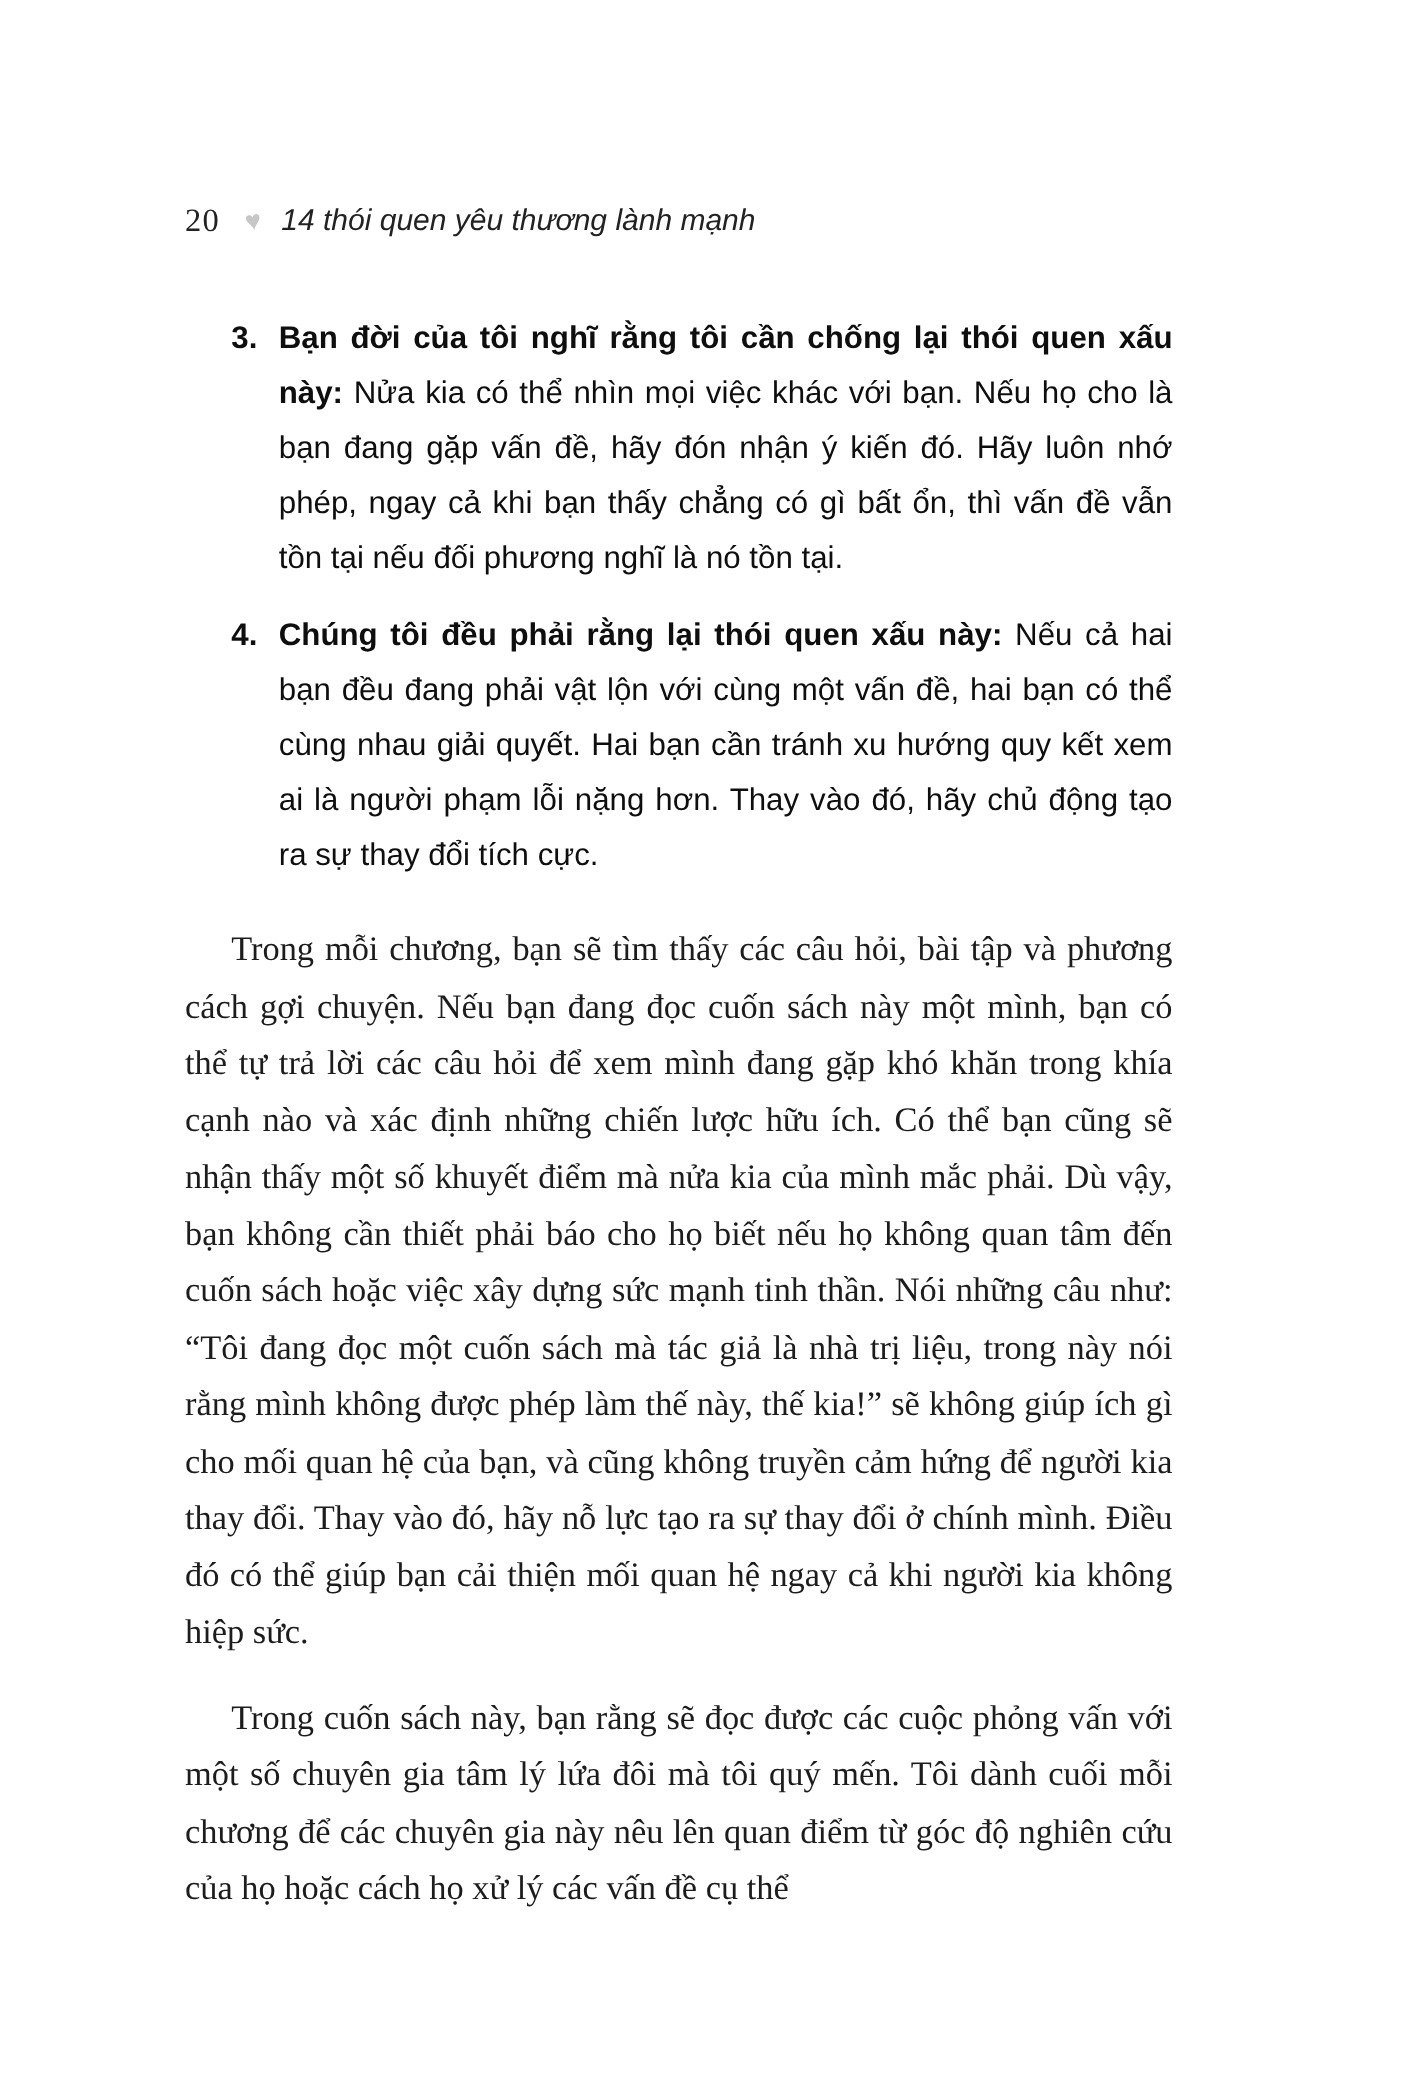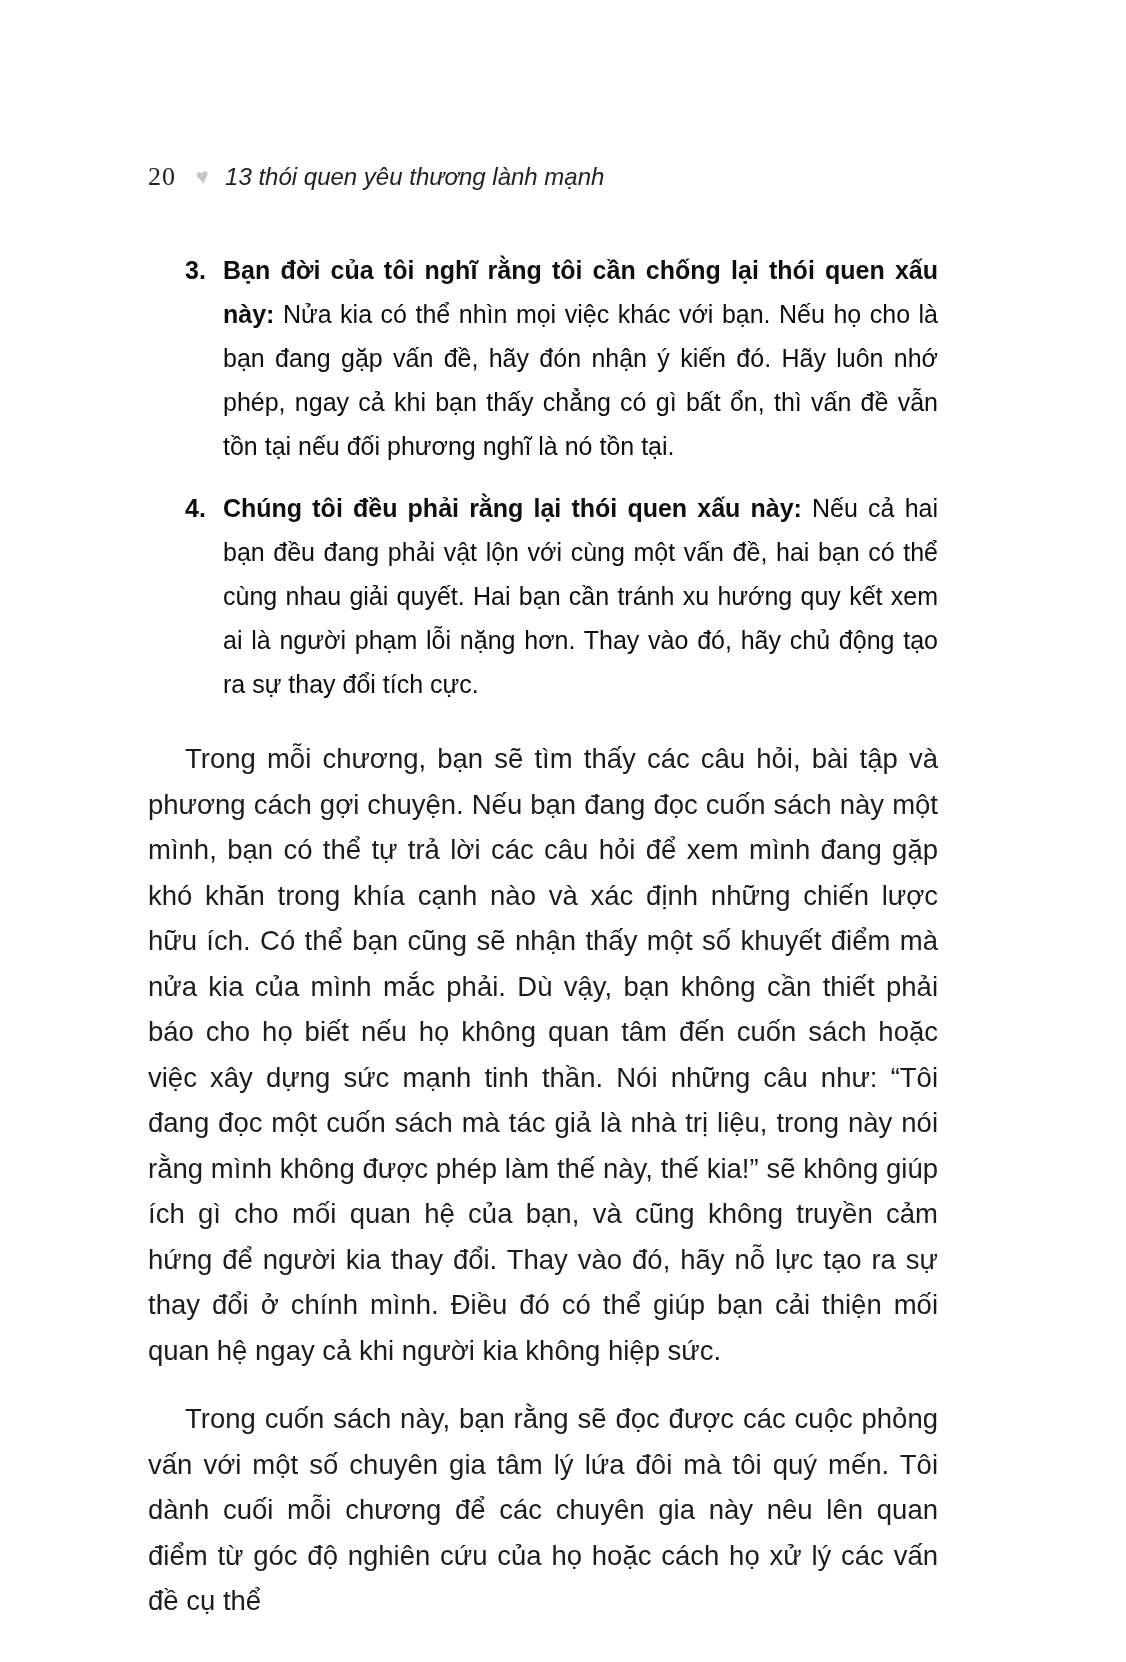--- a/index.html
+++ b/index.html
@@ -69,41 +69,41 @@
     font-weight: bold;
   }
   .habit-text {
     text-align: justify;
   }
   .habit-text b {
     font-weight: bold;
   }
   
   .body-para {
-    font-family: Liberation Sans, sans-serif;
+    font-family: Liberation Serif, serif;
     font-size: 27.5px;
     line-height: 45.5px;
     text-align: justify;
     text-indent: 37px;
     color: #1c1c1c;
     margin: 0 0 23px 0;
   }
   .body-para:first-of-type {
     margin-top: 30px;
   }
 </style>
 </head>
 <body>
 
 <div class="page">
 
   <div class="header">
     <span class="page-num">20</span>
     <span class="heart">♥</span>
-    <span class="book-title">13 thói quen yêu thương lành mạnh</span>
+    <span class="book-title">14 thói quen yêu thương lành mạnh</span>
   </div>
 
   <div class="habit-list">
 
     <div class="habit-item">
       <span class="habit-num">3.</span>
       <div class="habit-text"><b>Bạn đời của tôi nghĩ rằng tôi cần chống lại thói quen xấu này:</b><span> Nửa kia có thể nhìn mọi việc khác với bạn. Nếu họ cho là bạn đang gặp vấn đề, hãy đón nhận ý kiến đó. Hãy luôn nhớ phép, ngay cả khi bạn thấy chẳng có gì bất ổn, thì vấn đề vẫn tồn tại nếu đối phương nghĩ là nó tồn tại.</span></div>
     </div>
 
     <div class="habit-item">

